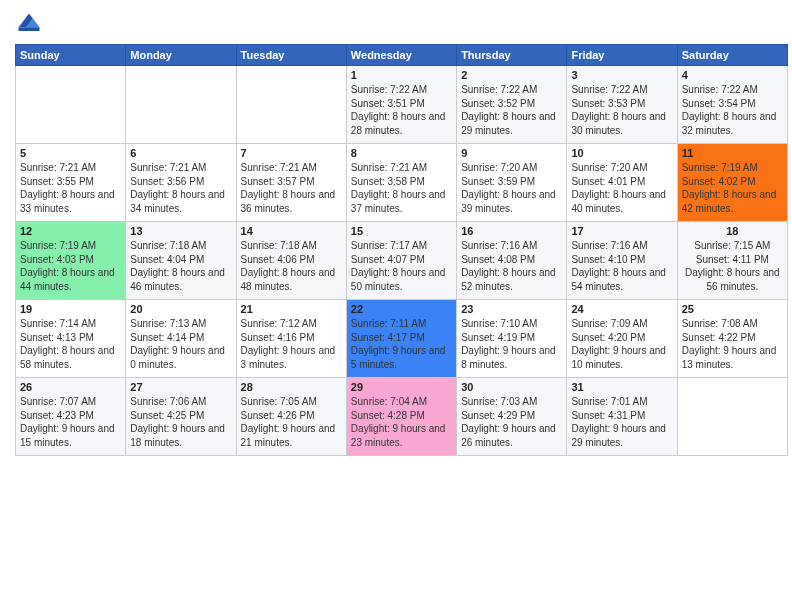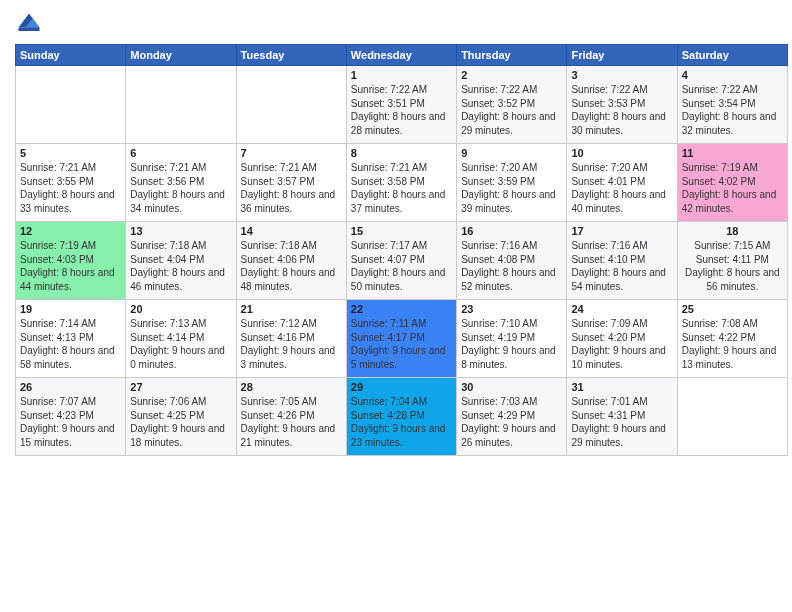--- a/index.html
+++ b/index.html
@@ -170,21 +170,21 @@
             <div class="day-info">Sunrise: 7:21 AM<br>Sunset: 3:58 PM<br>Daylight: 8 hours and 37 minutes.</div>
           </td>
           <td style="background: rgb(255, 255, 255);">
             <span class="day-number">9</span>
             <div class="day-info">Sunrise: 7:20 AM<br>Sunset: 3:59 PM<br>Daylight: 8 hours and 39 minutes.</div>
           </td>
           <td style="background: rgb(255, 255, 255);">
             <span class="day-number">10</span>
             <div class="day-info">Sunrise: 7:20 AM<br>Sunset: 4:01 PM<br>Daylight: 8 hours and 40 minutes.</div>
           </td>
-          <td style="background: #f9a8d4;">
+          <td style="background: #f97316;">
             <span class="day-number">11</span>
             <div class="day-info">Sunrise: 7:19 AM<br>Sunset: 4:02 PM<br>Daylight: 8 hours and 42 minutes.</div>
           </td>
         </tr>
         <tr>
           <td style="background: #86efac;">
             <span class="day-number">12</span>
             <div class="day-info">Sunrise: 7:19 AM<br>Sunset: 4:03 PM<br>Daylight: 8 hours and 44 minutes.</div>
           </td>
           <td style="background: rgb(245, 247, 250);">
@@ -248,21 +248,21 @@
             <div class="day-info">Sunrise: 7:07 AM<br>Sunset: 4:23 PM<br>Daylight: 9 hours and 15 minutes.</div>
           </td>
           <td style="background: rgb(245, 247, 250);">
             <span class="day-number">27</span>
             <div class="day-info">Sunrise: 7:06 AM<br>Sunset: 4:25 PM<br>Daylight: 9 hours and 18 minutes.</div>
           </td>
           <td style="background: rgb(245, 247, 250);">
             <span class="day-number">28</span>
             <div class="day-info">Sunrise: 7:05 AM<br>Sunset: 4:26 PM<br>Daylight: 9 hours and 21 minutes.</div>
           </td>
-          <td style="background: #0ea5e9;">
+          <td style="background: #f9a8d4;">
             <span class="day-number">29</span>
             <div class="day-info">Sunrise: 7:04 AM<br>Sunset: 4:28 PM<br>Daylight: 9 hours and 23 minutes.</div>
           </td>
           <td style="background: rgb(245, 247, 250);">
             <span class="day-number">30</span>
             <div class="day-info">Sunrise: 7:03 AM<br>Sunset: 4:29 PM<br>Daylight: 9 hours and 26 minutes.</div>
           </td>
           <td style="background: rgb(245, 247, 250);">
             <span class="day-number">31</span>
             <div class="day-info">Sunrise: 7:01 AM<br>Sunset: 4:31 PM<br>Daylight: 9 hours and 29 minutes.</div>

